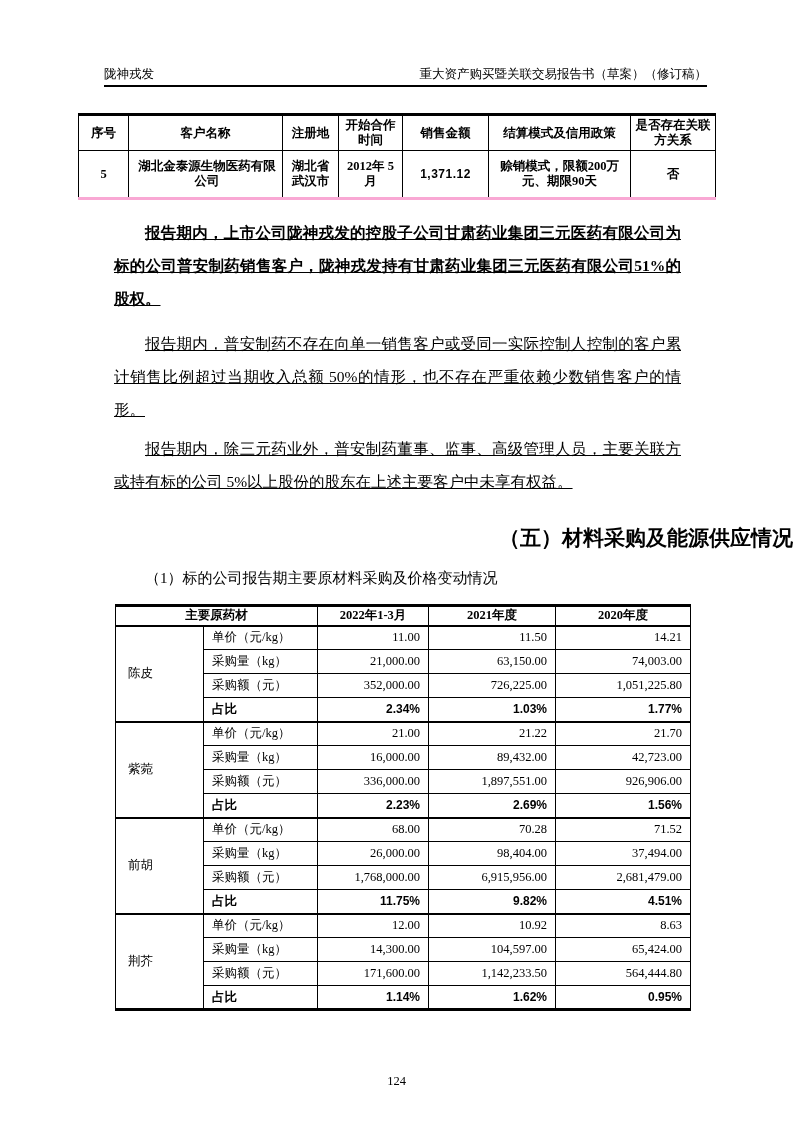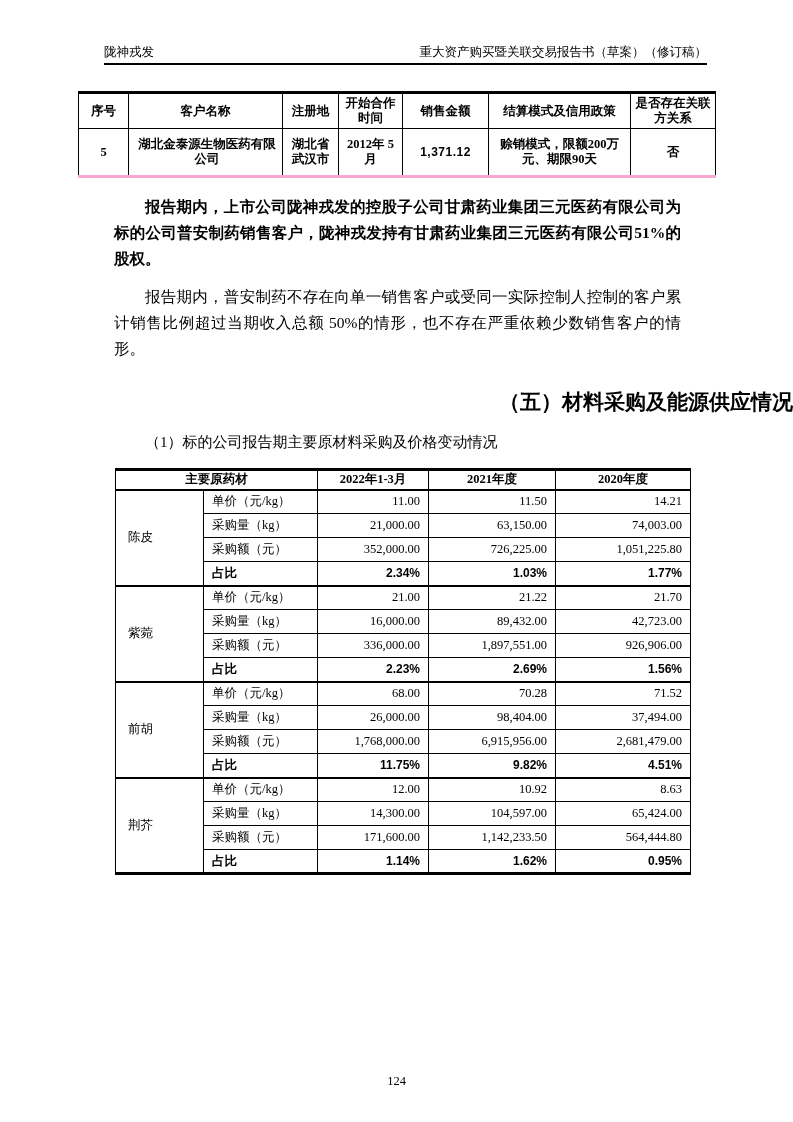--- a/index.html
+++ b/index.html
@@ -9,21 +9,21 @@
     width:793px; height:1122px;
     margin:0 auto;
     background:#ffffff;
     color:#000;
     font-family:"Liberation Serif", serif;
     overflow:hidden;
   }
   
   .running-header {
     margin:0 86px 0 104px;
-    padding-top:44px;
+    padding-top:66px;
   }
   .running-header .rh-row {
     display:flex; justify-content:space-between; align-items:flex-end;
     font-size:12.5px; line-height:16px;
     border-bottom:2px solid #000;
     padding-bottom:3px;
   }
   
   table { border-collapse:collapse; table-layout:fixed; }
   .customer-table {
@@ -43,23 +43,24 @@
     word-break:break-all;
   }
   .customer-table thead tr { height:35px; }
   .customer-table tbody tr { height:48px; }
   .customer-table .cell-left { text-align:center; padding-left:6px; }
   .customer-table .num { font-family:"Liberation Sans", sans-serif; font-size:12px; letter-spacing:0.5px;margin-left:31px; }
   
   .para {
     margin:16px 112px 0 114px;
     font-size:15.5px;
-    line-height:26px;
+    line-height:33px;
     text-align:justify;
     text-indent:31px;
+    text-decoration:underline;
   }
   .para.bold { font-weight:bold; }
   .section-heading {
     margin:28px 0 0 114px;
     font-family:"Liberation Sans", sans-serif;
     font-weight:bold;
     font-size:21px;
     line-height:24px;
     text-align:right;
   }
@@ -135,20 +136,21 @@
         <td>2012年 5月</td>
         <td class="num">1,371.12</td>
         <td>赊销模式，限额200万元、期限90天</td>
         <td>否</td>
       </tr>
     </tbody>
   </table>
 
   <p class="para bold">报告期内，上市公司陇神戎发的控股子公司甘肃药业集团三元医药有限公司为标的公司普安制药销售客户，陇神戎发持有甘肃药业集团三元医药有限公司51%的股权。</p>
   <p class="para" style="margin-top:12px">报告期内，普安制药不存在向单一销售客户或受同一实际控制人控制的客户累计销售比例超过当期收入总额 50%的情形，也不存在严重依赖少数销售客户的情形。</p>
+  <p class="para" style="margin-top:6px">报告期内，除三元药业外，普安制药董事、监事、高级管理人员，主要关联方或持有标的公司 5%以上股份的股东在上述主要客户中未享有权益。</p>
 
   <h2 class="section-heading">（五）材料采购及能源供应情况</h2>
   <div class="sub-heading-2">（1）标的公司报告期主要原材料采购及价格变动情况</div>
 
   <table class="materials-table">
     <colgroup>
       <col style="width:88px">
         <col style="width:114px">
         <col style="width:111px">
         <col style="width:127px">

